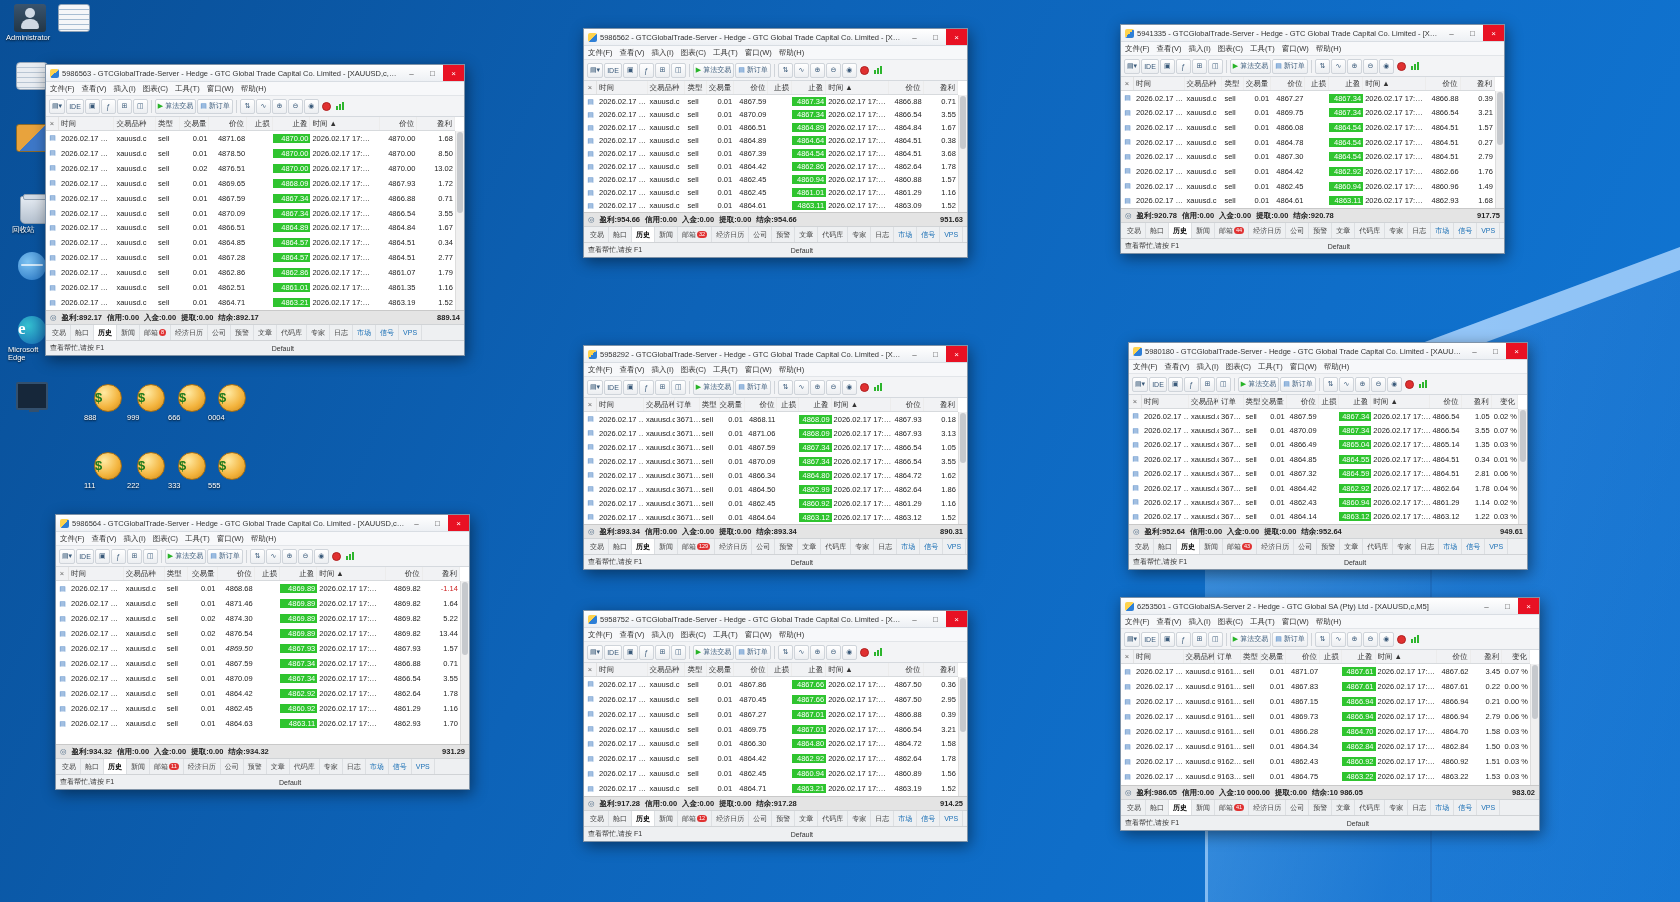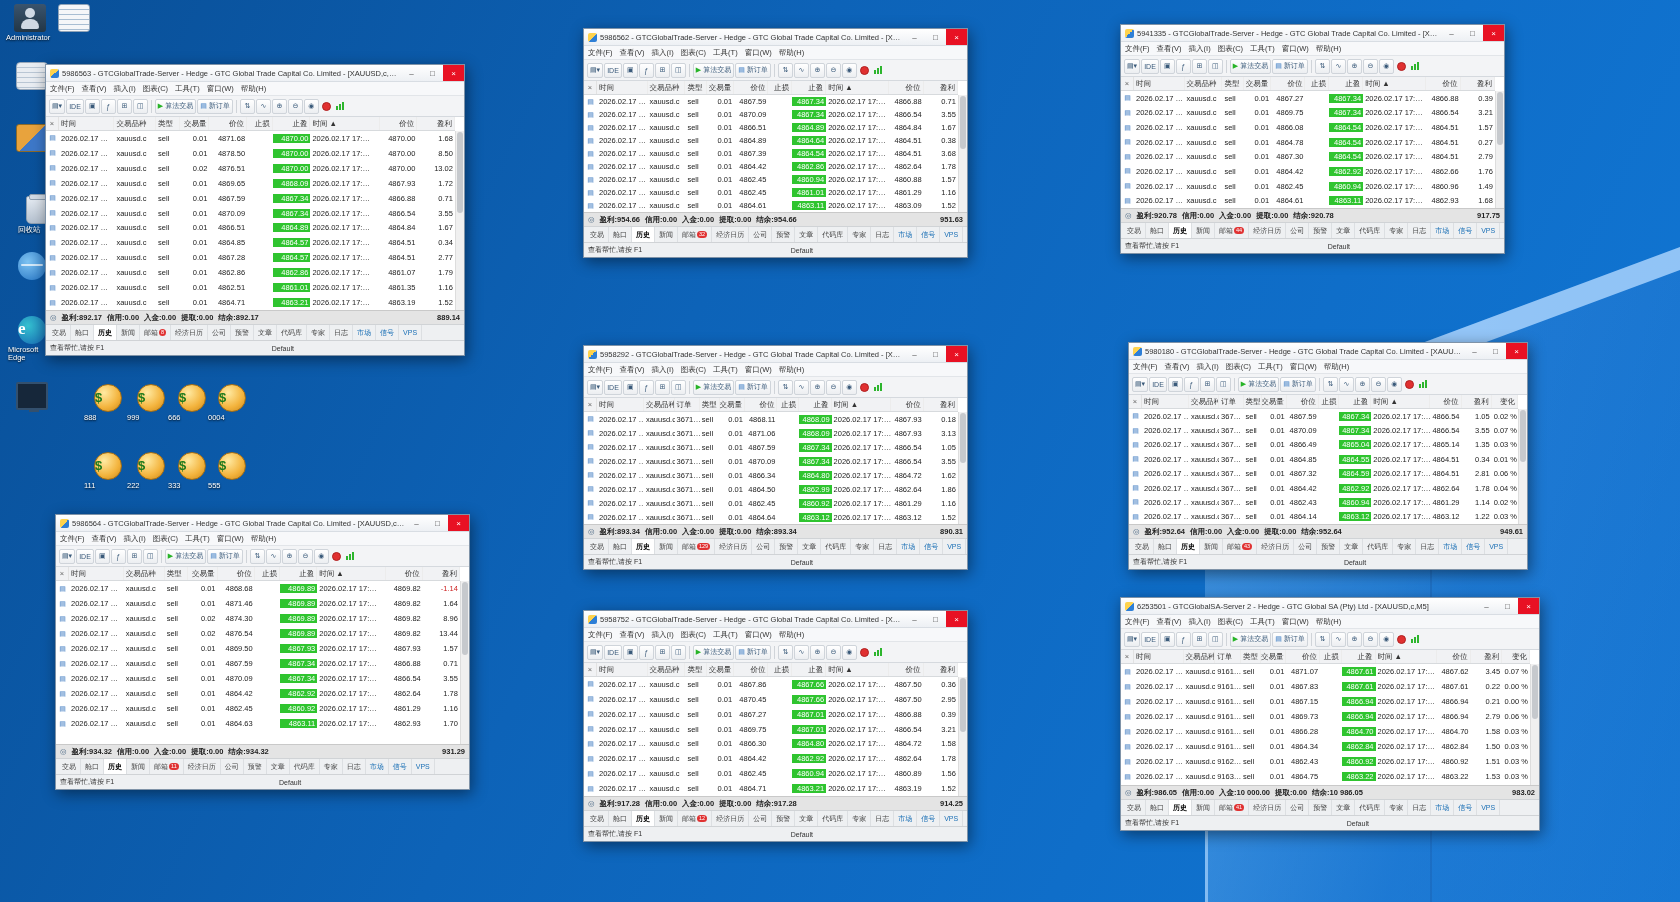--- a/index.html
+++ b/index.html
@@ -102,21 +102,21 @@
       <div class="dlabel"></div>
     </div>
     <div class="dicon" style="left: 8px; top: 62px;">
       <div class="dico ic-notes"></div>
       <div class="dlabel"></div>
     </div>
     <div class="dicon" style="left: 8px; top: 124px;">
       <div class="dico ic-app-box"></div>
       <div class="dlabel"></div>
     </div>
-    <div class="dicon" style="left: 18px; top: 196px;">
+    <div class="dicon" style="left: 12px; top: 196px;">
       <div class="dico ic-recycle-bin"></div>
       <div class="dlabel">回收站</div>
     </div>
     <div class="dicon" style="left: 8px; top: 252px;">
       <div class="dico ic-browser"></div>
       <div class="dlabel"></div>
     </div>
     <div class="dicon" style="left: 8px; top: 316px;">
       <div class="dico ic-edge"></div>
       <div class="dlabel">Microsoft Edge</div>
@@ -1484,42 +1484,42 @@
           <span class="tdoc">▤</span>
           <span class="tc" style="width: 54.74px;">2026.02.17 …</span>
           <span class="tc" style="width: 41.055px;">xauusd.c</span>
           <span class="tc" style="width: 23.46px;">sell</span>
           <span class="tc num" style="width: 29.325px;">0.02</span>
           <span class="tc num" style="width: 37.145px;">4874.30</span>
           <span class="tc num" style="width: 25.415px;"></span>
           <span class="tc num green" style="width: 37.145px;">4869.89</span>
           <span class="tc" style="width: 68.425px;">2026.02.17 17:…</span>
           <span class="tc num" style="width: 37.145px;">4869.82</span>
-          <span class="tc num" style="width: 37.145px;">8.96</span>
+          <span class="tc num" style="width: 37.145px;">5.22</span>
         </div>
         <div class="trow">
           <span class="tdoc">▤</span>
           <span class="tc" style="width: 54.74px;">2026.02.17 …</span>
           <span class="tc" style="width: 41.055px;">xauusd.c</span>
           <span class="tc" style="width: 23.46px;">sell</span>
           <span class="tc num" style="width: 29.325px;">0.02</span>
           <span class="tc num" style="width: 37.145px;">4876.54</span>
           <span class="tc num" style="width: 25.415px;"></span>
           <span class="tc num green" style="width: 37.145px;">4869.89</span>
           <span class="tc" style="width: 68.425px;">2026.02.17 17:…</span>
           <span class="tc num" style="width: 37.145px;">4869.82</span>
           <span class="tc num" style="width: 37.145px;">13.44</span>
         </div>
         <div class="trow">
           <span class="tdoc">▤</span>
           <span class="tc" style="width: 54.74px;">2026.02.17 …</span>
           <span class="tc" style="width: 41.055px;">xauusd.c</span>
           <span class="tc" style="width: 23.46px;">sell</span>
           <span class="tc num" style="width: 29.325px;">0.01</span>
-          <span class="tc num" style="width: 37.145px;">4869.50</span>
+          <span class="tc num" style="width: 37.145px; font-style: italic;">4869.50</span>
           <span class="tc num" style="width: 25.415px;"></span>
           <span class="tc num green" style="width: 37.145px;">4867.93</span>
           <span class="tc" style="width: 68.425px;">2026.02.17 17:…</span>
           <span class="tc num" style="width: 37.145px;">4867.93</span>
           <span class="tc num" style="width: 37.145px;">1.57</span>
         </div>
         <div class="trow">
           <span class="tdoc">▤</span>
           <span class="tc" style="width: 54.74px;">2026.02.17 …</span>
           <span class="tc" style="width: 41.055px;">xauusd.c</span>

